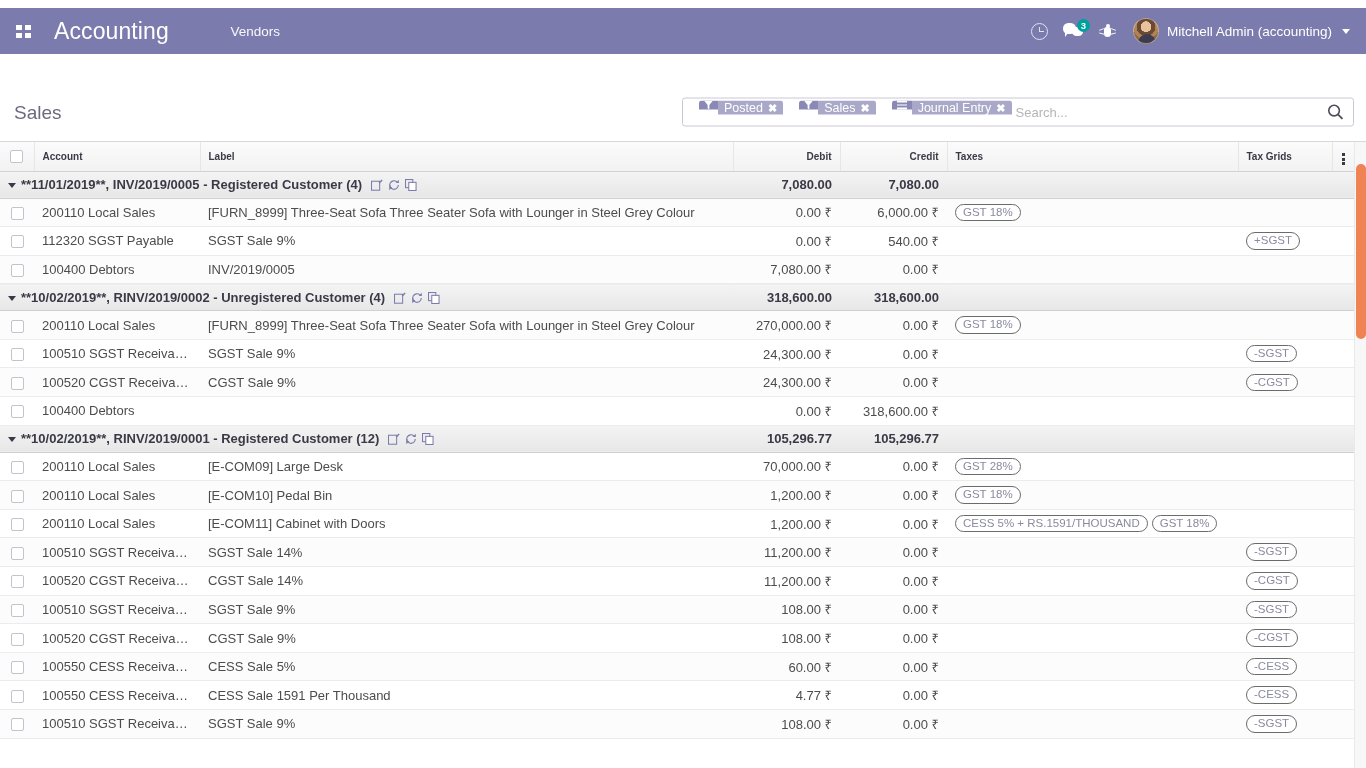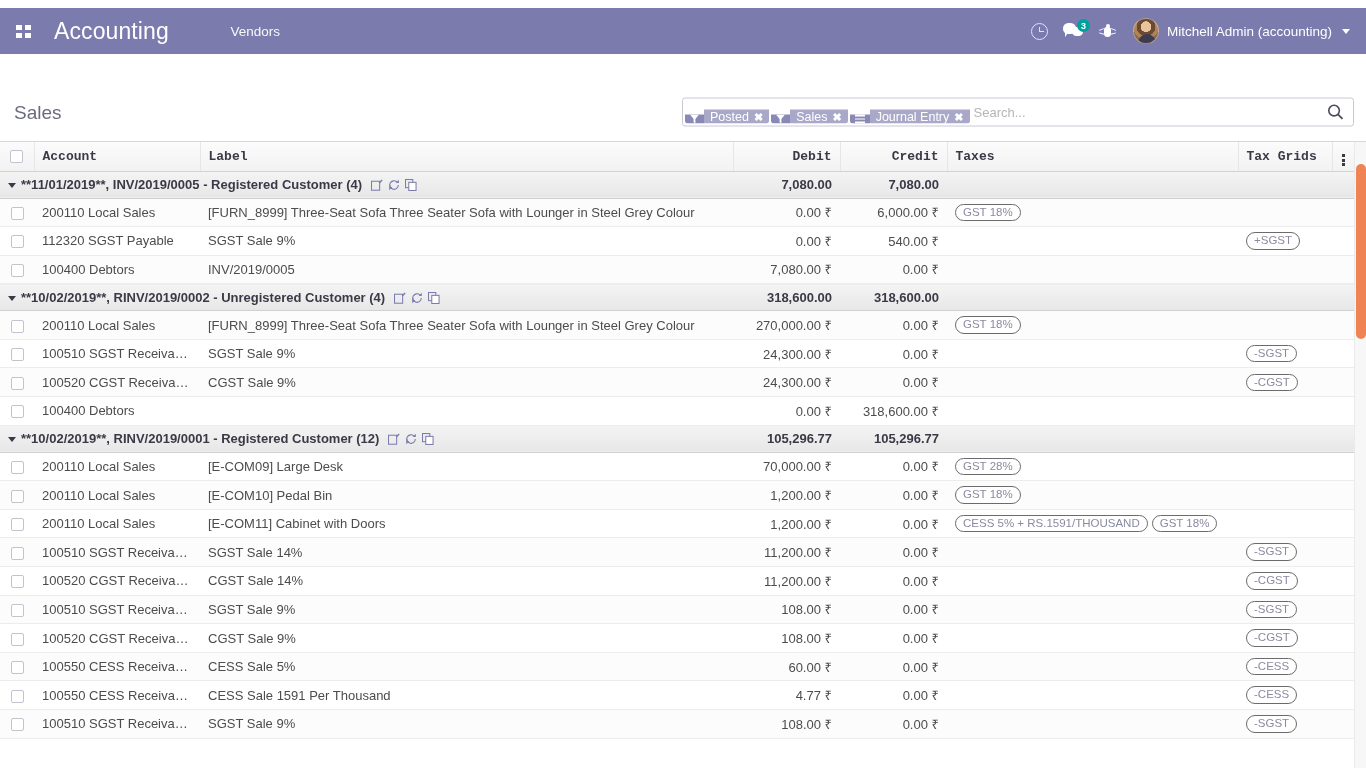--- a/index.html
+++ b/index.html
@@ -120,21 +120,21 @@
     border-radius: 1px;
   }
 
   
   .searchview {
     position: absolute; left: 682px; right: 12px; top: 58px;
     transform: translateY(-50%);
     height: 29px; border: 1px solid #c8c8d4; background: #fff; border-radius: 3px;
     display: flex; align-items: stretch; overflow: hidden;
   }
-  .facet { display: flex; align-items: flex-end; margin: 2px 0 2px 2px; border-radius: 3px; overflow: hidden; font-size: 12.5px; }
+  .facet { display: flex; align-items: flex-start; margin: 2px 0 2px 16px; border-radius: 3px; overflow: hidden; font-size: 12.5px; }
   .facet .fi {
     background: #8a89b6; color: #fff; display: flex; align-items: center; justify-content: center;
     padding: 0 5px; font-size: 11px;
   }
   .facet .fl {
     background: #a9a8c9; color: #ffffff; display: flex; align-items: center; gap: 5px;
     padding: 0 6px; white-space: nowrap;
   }
   .facet .fx { font-size: 11px; font-weight: bold; cursor: pointer; }
   .funnel-svg { display:block; }
@@ -169,24 +169,23 @@
   .vs-btn:last-child { border-right: none; }
   .vs-btn.active { background: #eceaf2; }
 
   
   .table-wrap { position: relative; width: 100%; height: calc(768px - 46px - 88px); overflow: hidden; background: #fff; }
   table.list { width: 1354px; border-collapse: collapse; table-layout: fixed; font-size: 13px; }
   table.list thead th {
     background: linear-gradient(#fbfbfb, #f2f2f2);
     border-bottom: 1px solid #d2d2d2;
     border-right: 1px solid #e6e6e6;
-    color: #3a3a47; font-weight: bold; font-size: 13px;
+    color: #3a3a47; font-weight: bold; font-size: 10px;
     height: 29px; padding: 0 8px; text-align: left; vertical-align: middle;
     white-space: nowrap;
-    font-family: Liberation Mono, monospace;
   }
   table.list thead th.num { text-align: right; }
   table.list thead th.cbx { width: 34px; padding: 0; text-align: center; }
   table.list thead th.opt { width: 22px; padding: 0; text-align: center; border-right: none; }
   col.c-cbx   { width: 34px; }
   col.c-acct  { width: 166px; }
   col.c-label { width: 533px; }
   col.c-debit { width: 107px; }
   col.c-credit{ width: 107px; }
   col.c-taxes { width: 291px; }

